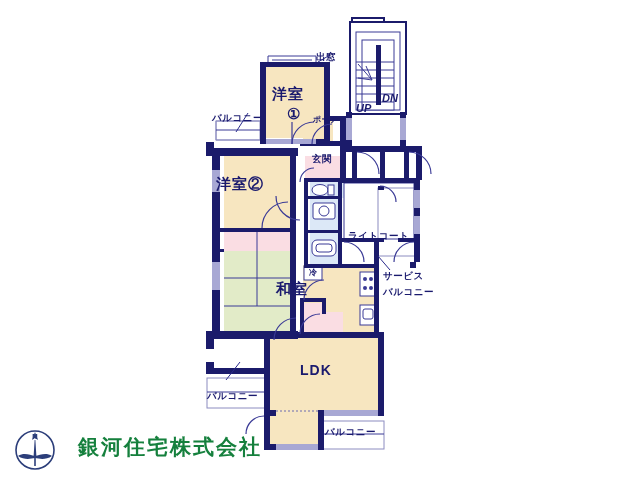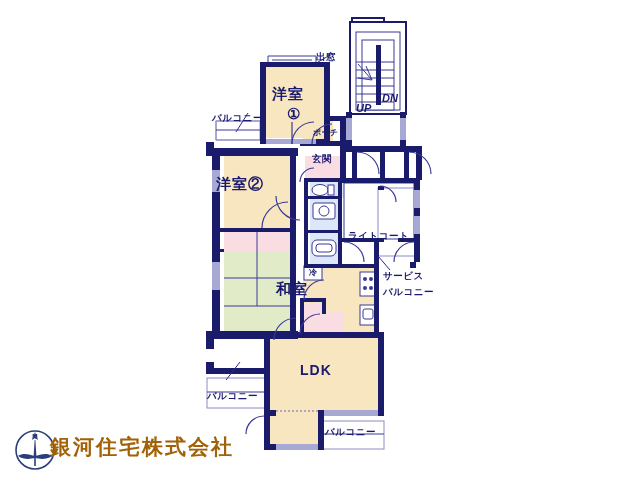--- a/index.html
+++ b/index.html
@@ -23,24 +23,24 @@
   .lbl-xs{font-size:8px;font-weight:700;letter-spacing:0.3px;}
   .lbl-it{font-size:11px;font-weight:700;font-style:italic;font-family:Liberation Sans, sans-serif;}
   .circnum{font-size:15px;font-weight:700;}
 
   
   #logo{
     position:absolute;left:8px;top:424px;width:240px;height:50px;
   }
   #logo-mark{position:absolute;left:4px;top:2px;width:46px;height:46px;}
   #logo-text{
-    position:absolute;left:42px;top:9px;
+    position:absolute;left:70px;top:9px;
     font-family:"DejaVu Sans","Liberation Sans",sans-serif;
     font-size:21px;font-weight:700;letter-spacing:2px;
-    color:#a16207;
+    color:#15803d;
     white-space:nowrap;
   }
 </style>
 </head>
 <body>
 
 <svg id="plan" viewBox="0 0 640 480">
   <defs>
     <g id="doorswing"></g>
   </defs>
@@ -265,21 +265,21 @@
 <div class="lbl lbl-room" style="left:272px;top:88px;">洋室</div>
 <div class="lbl circnum" style="left:287px;top:108px;">①</div>
 
 <div class="lbl lbl-room" style="left:216px;top:178px;">洋室②</div>
 
 <div class="lbl lbl-room" style="left:240px;top:283px;margin-left:36px;">和室</div>
 
 <div class="lbl lbl-ldk" style="left:300px;top:363px;">LDK</div>
 
 <div class="lbl lbl-sm" style="left:316px;top:53px;">出窓</div>
-<div class="lbl lbl-xs" style="left:313px;top:129px;">ポーチ</div>
+<div class="lbl lbl-xs" style="left:313px;top:116px;">ポーチ</div>
 <div class="lbl lbl-sm" style="left:312px;top:155px;text-align:right;">玄関</div>
 <div class="lbl lbl-sm" style="left:348px;top:216px;margin-top:16px;">ライトコート</div>
 
 <div class="lbl lbl-sm" style="left:383px;top:272px;">サービス</div>
 <div class="lbl lbl-sm" style="left:383px;top:288px;">バルコニー</div>
 
 <div class="lbl lbl-sm" style="left:212px;top:114px;">バルコニー</div>
 <div class="lbl lbl-sm" style="left:207px;top:392px;">バルコニー</div>
 <div class="lbl lbl-sm" style="left:325px;top:428px;">バルコニー</div>
 

